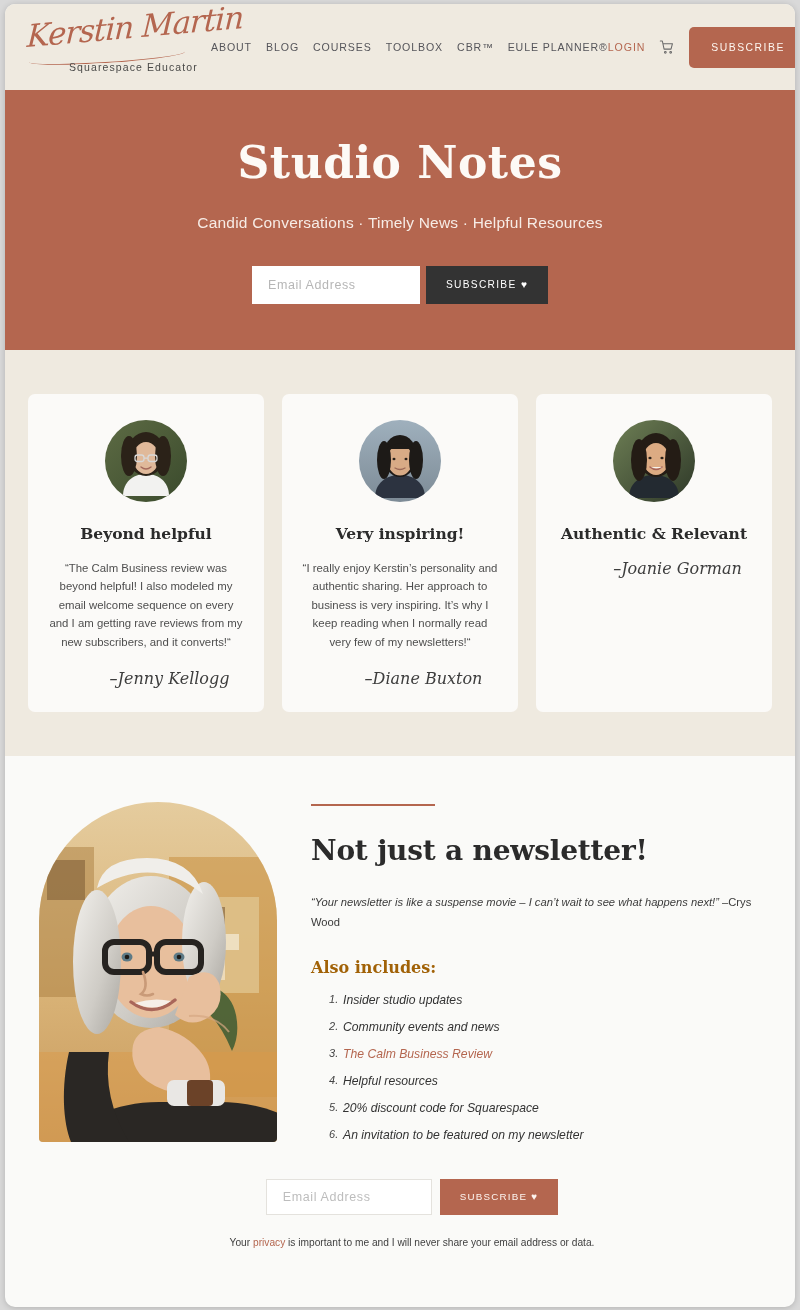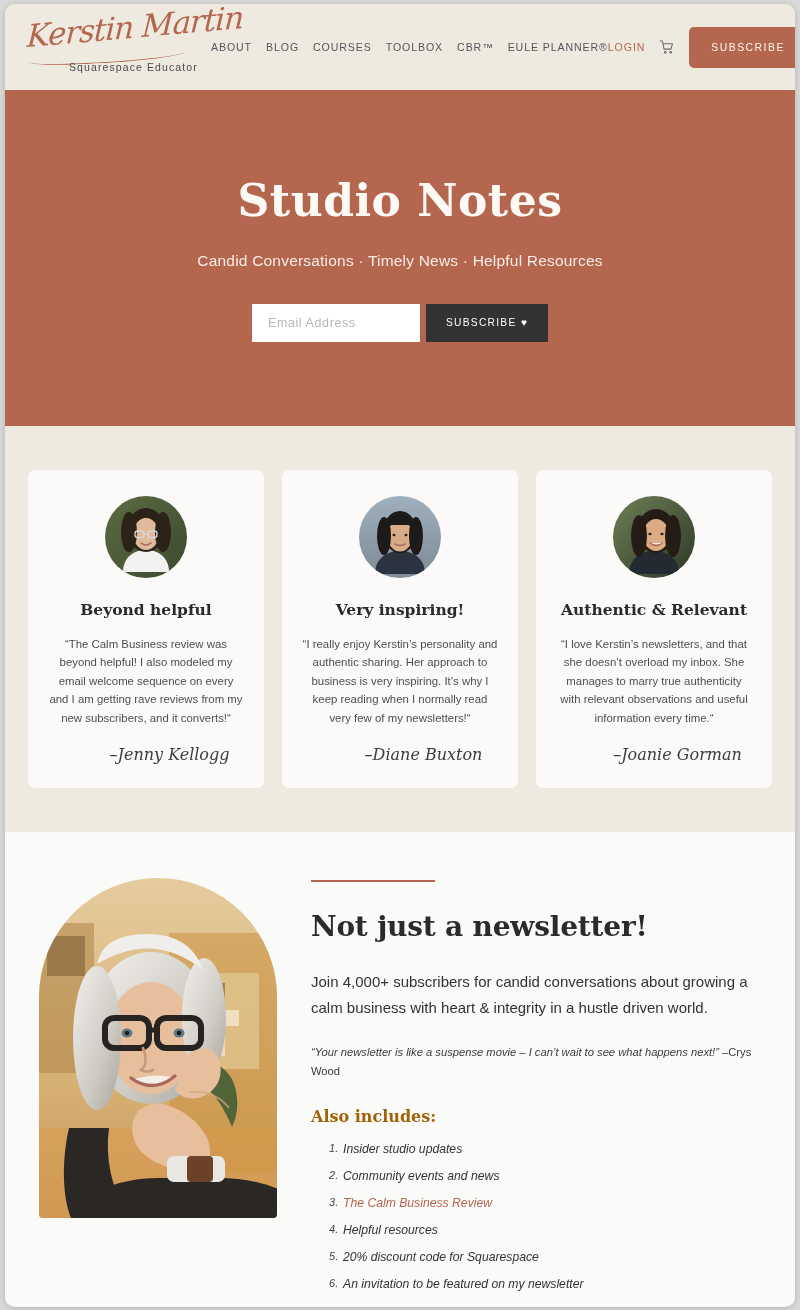--- a/index.html
+++ b/index.html
@@ -110,21 +110,21 @@
     font-size: 10.4px;
     letter-spacing: 1.5px;
     font-family: "Liberation Sans", sans-serif;
     cursor: pointer;
     white-space: nowrap;
   }
 
   
   .hero {
     background: #b4664f;
-    height: 336px;
+    height: 260px;
     display: flex;
     flex-direction: column;
     align-items: center;
     justify-content: center;
     text-align: center;
   }
   .hero h1 {
     font-family: "DejaVu Serif", serif;
     font-size: 44px;
     font-weight: 700;
@@ -448,21 +448,20 @@
           <ellipse cx="43" cy="39" rx="13" ry="16" fill="#dcab83"></ellipse>
           <ellipse cx="26" cy="40" rx="8" ry="21" fill="#241c15"></ellipse>
           <ellipse cx="60" cy="40" rx="8" ry="21" fill="#241c15"></ellipse>
           <ellipse cx="37" cy="38" rx="1.6" ry="1.2" fill="#2a211a"></ellipse>
           <ellipse cx="49" cy="38" rx="1.6" ry="1.2" fill="#2a211a"></ellipse>
           <path d="M37 47q6 5 12 0" stroke="#a6635a" stroke-width="1.6" fill="none" stroke-linecap="round"></path>
           <path d="M38 47q6 2.5 11 0" fill="#f7f3ee"></path>
         </svg>
       </div>
       <h3 class="t-title">Authentic &amp; Relevant</h3>
-      <p class="t-quote">“I love Kerstin’s newsletters, and that she doesn’t overload my inbox. She manages to marry true authenticity with relevant observations and useful information every time.“</p>
       <div class="t-author">–Joanie Gorman</div>
     </article>
   </section>
 
   <section class="newsletter">
 
     <div class="portrait-wrap">
       <div class="portrait">
         <svg viewBox="0 0 238 340" preserveAspectRatio="xMidYMid slice">
           <defs>
@@ -509,21 +508,20 @@
           <rect x="128" y="278" width="58" height="26" rx="7" fill="#e9e7e4"></rect>
           <rect x="148" y="278" width="26" height="26" rx="4" fill="#6b4228"></rect>
           <path d="M150 214q26 -2 40 16" stroke="#d6a782" stroke-width="2" fill="none" opacity="0.7"></path>
         </svg>
       </div>
     </div>
 
     <div class="nl-body">
       <div class="rule"></div>
       <h2>Not just a newsletter!</h2>
-      <p class="nl-lead">Join 4,000+ subscribers for candid conversations about growing a calm business with heart &amp; integrity in a hustle driven world.</p>
       <p class="nl-quote">
         <span>“Your newsletter is like a suspense movie – I can’t wait to see what happens next!”</span><span class="author"> –Crys Wood</span>
       </p>
       <h3 class="nl-sub">Also includes:</h3>
       <ol class="includes">
         <li>Insider studio updates</li>
         <li>Community events and news</li>
         <li class="link-item">The Calm Business Review</li>
         <li>Helpful resources</li>
         <li>20% discount code for Squarespace</li>

